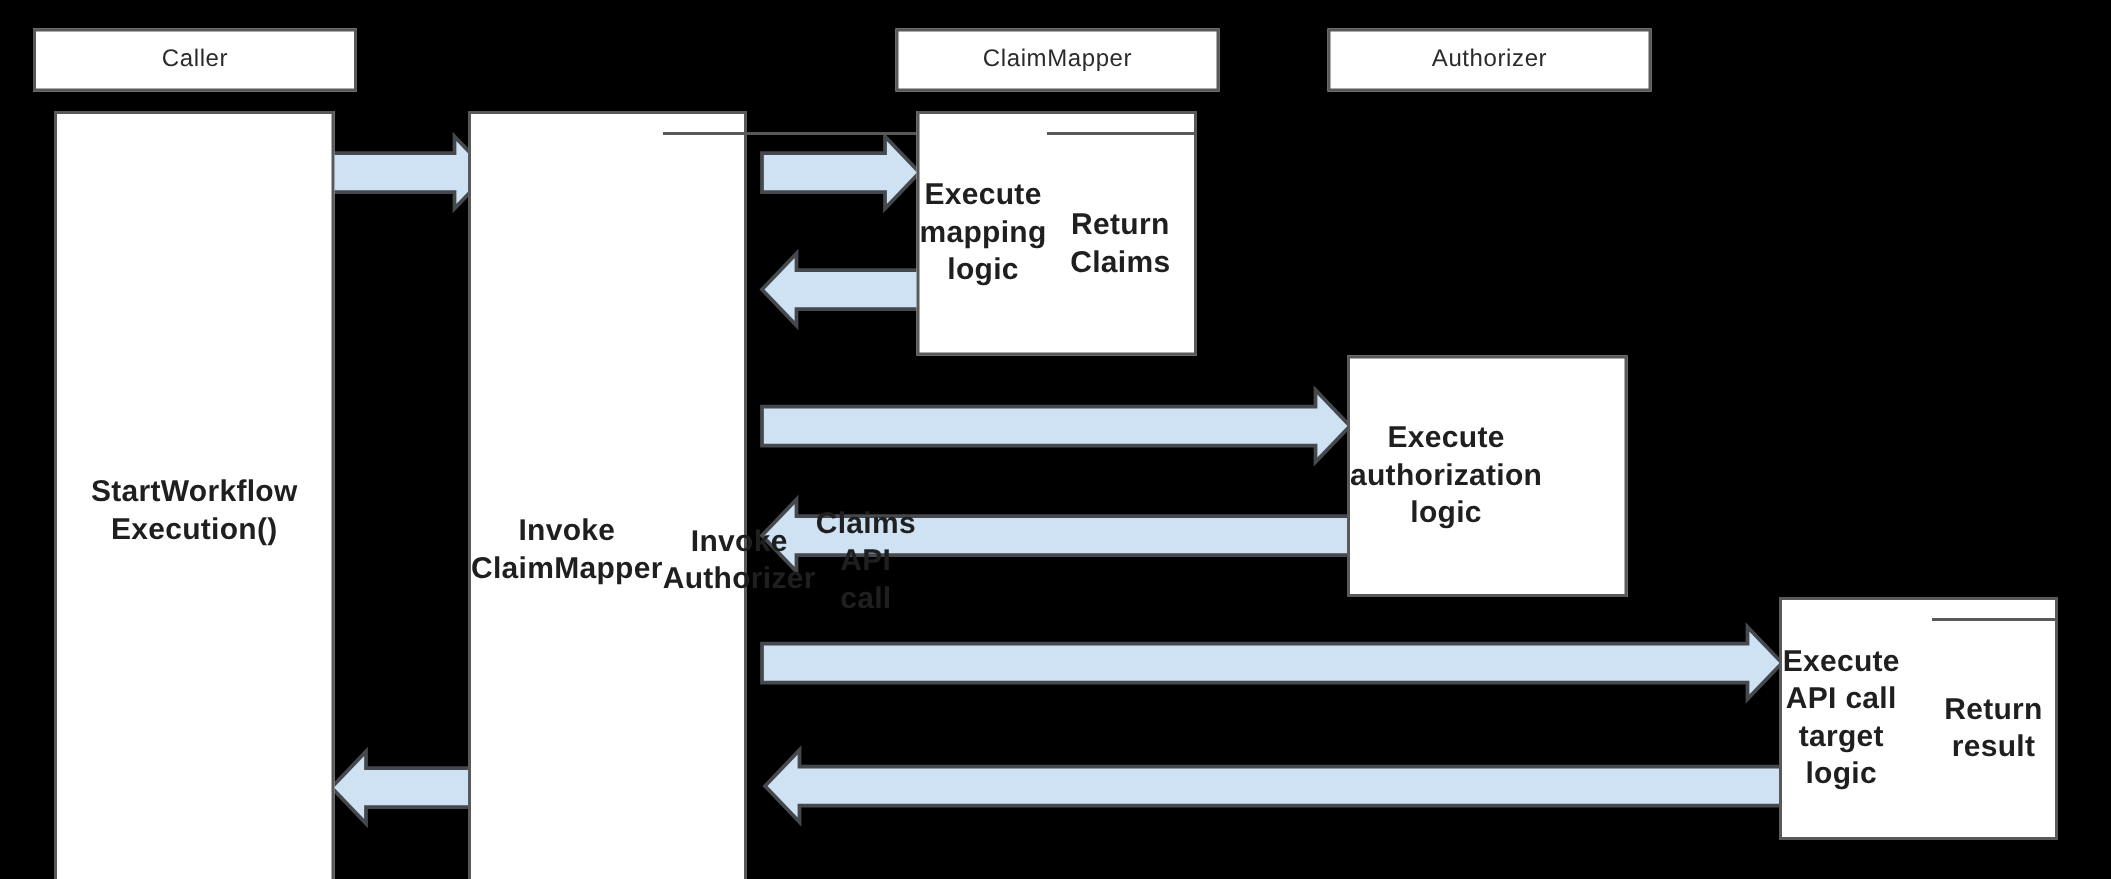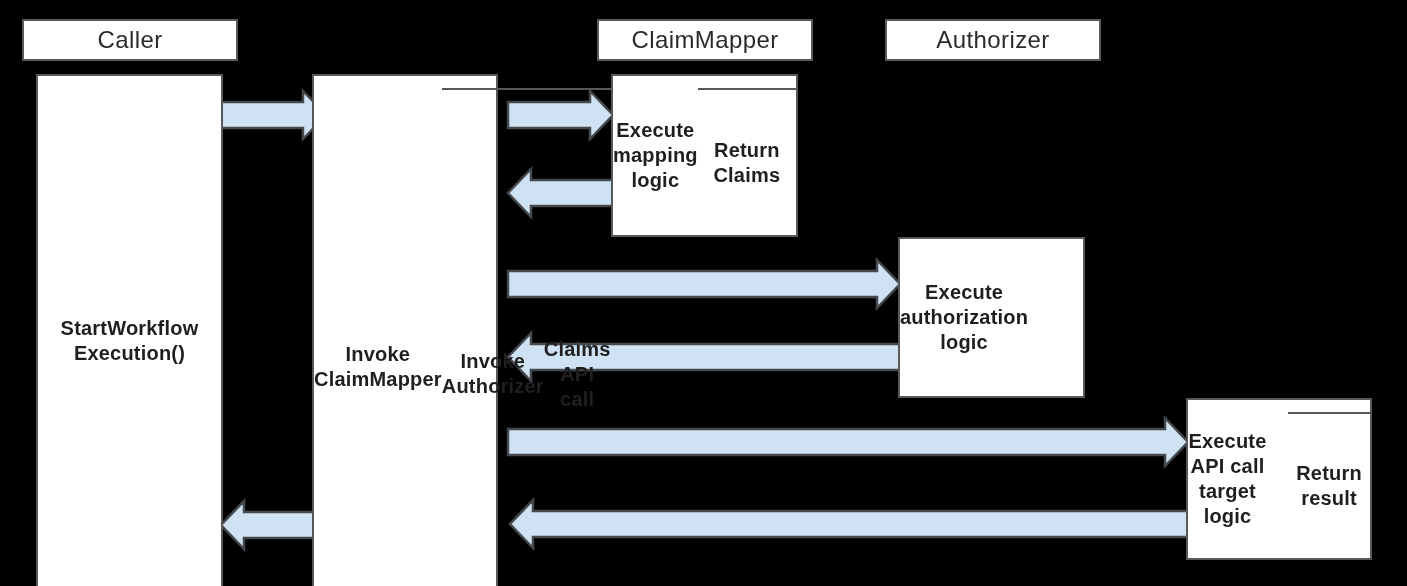--- a/index.html
+++ b/index.html
@@ -9,21 +9,21 @@
     background:#000000;
     font-family:"Liberation Sans","DejaVu Sans",sans-serif;
     overflow:hidden;
   }
   .arrows{position:absolute;left:0;top:0;z-index:1;}
   .arrow{fill:#cfe2f3;stroke:#45494e;stroke-width:2.5;stroke-linejoin:miter;}
   .hdr{
     position:absolute;top:19px;height:42px;width:216px;
     background:#ffffff;border:2px solid #595959;box-sizing:border-box;
     display:flex;align-items:center;justify-content:center;
-    font-size:24px;font-weight:400;letter-spacing:0.4px;color:#2b2b2b;
+    font-size:16px;font-weight:400;letter-spacing:0.4px;color:#2b2b2b;
     z-index:2;
   }
   .box{
     position:absolute;background:#ffffff;border:2px solid #595959;
     box-sizing:border-box;z-index:2;display:flex;flex-direction:row;
   }
   .cell{
     flex:1;display:flex;align-items:center;justify-content:center;
     text-align:center;font-weight:bold;font-size:20px;line-height:25px;
     color:#1f1f1f;white-space:pre-line;letter-spacing:0.2px;

